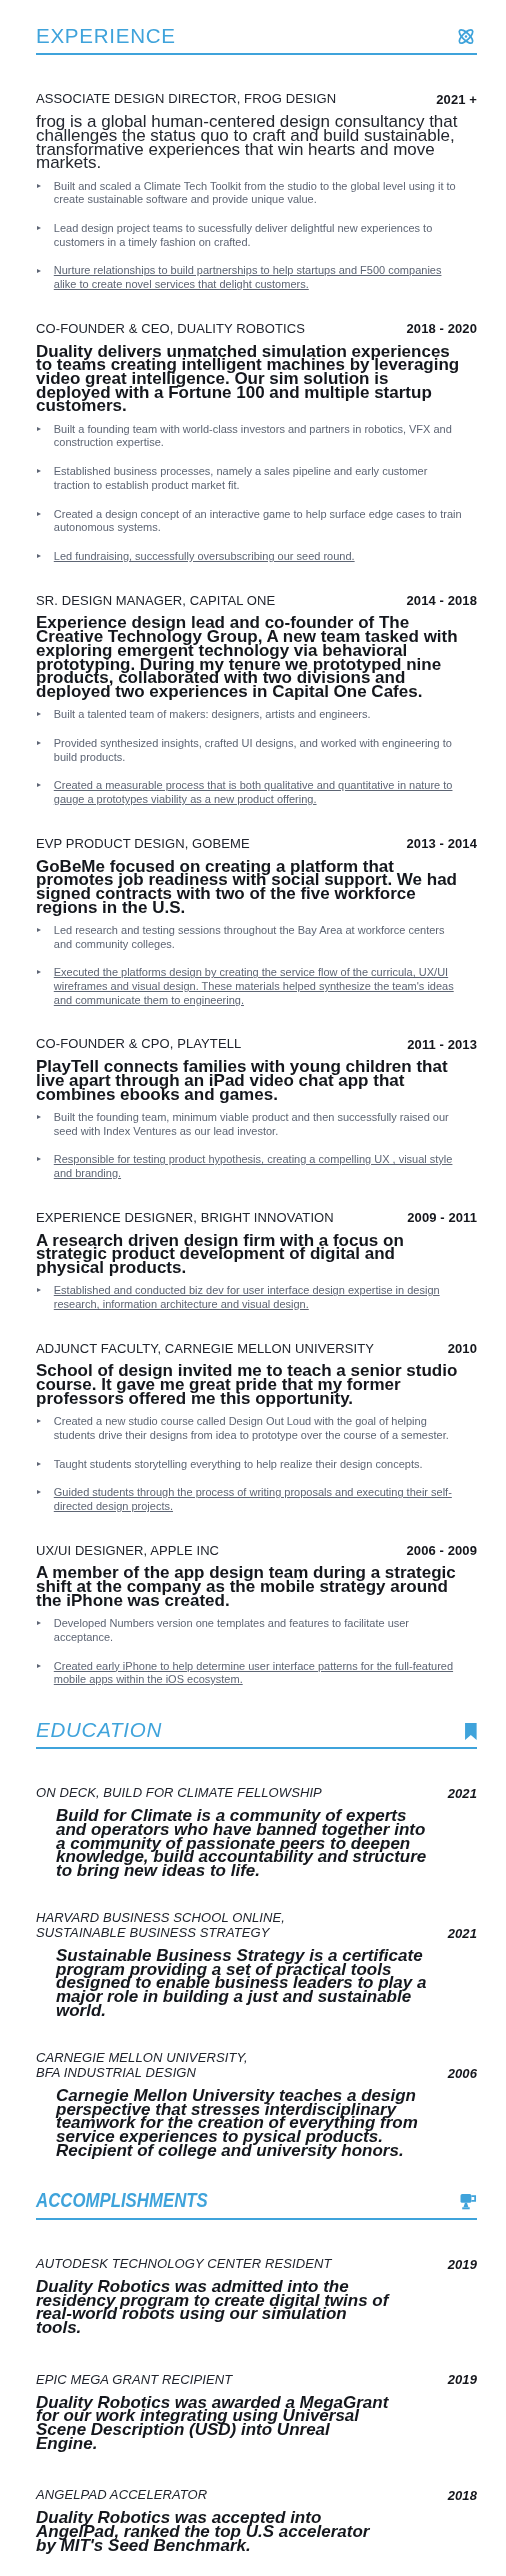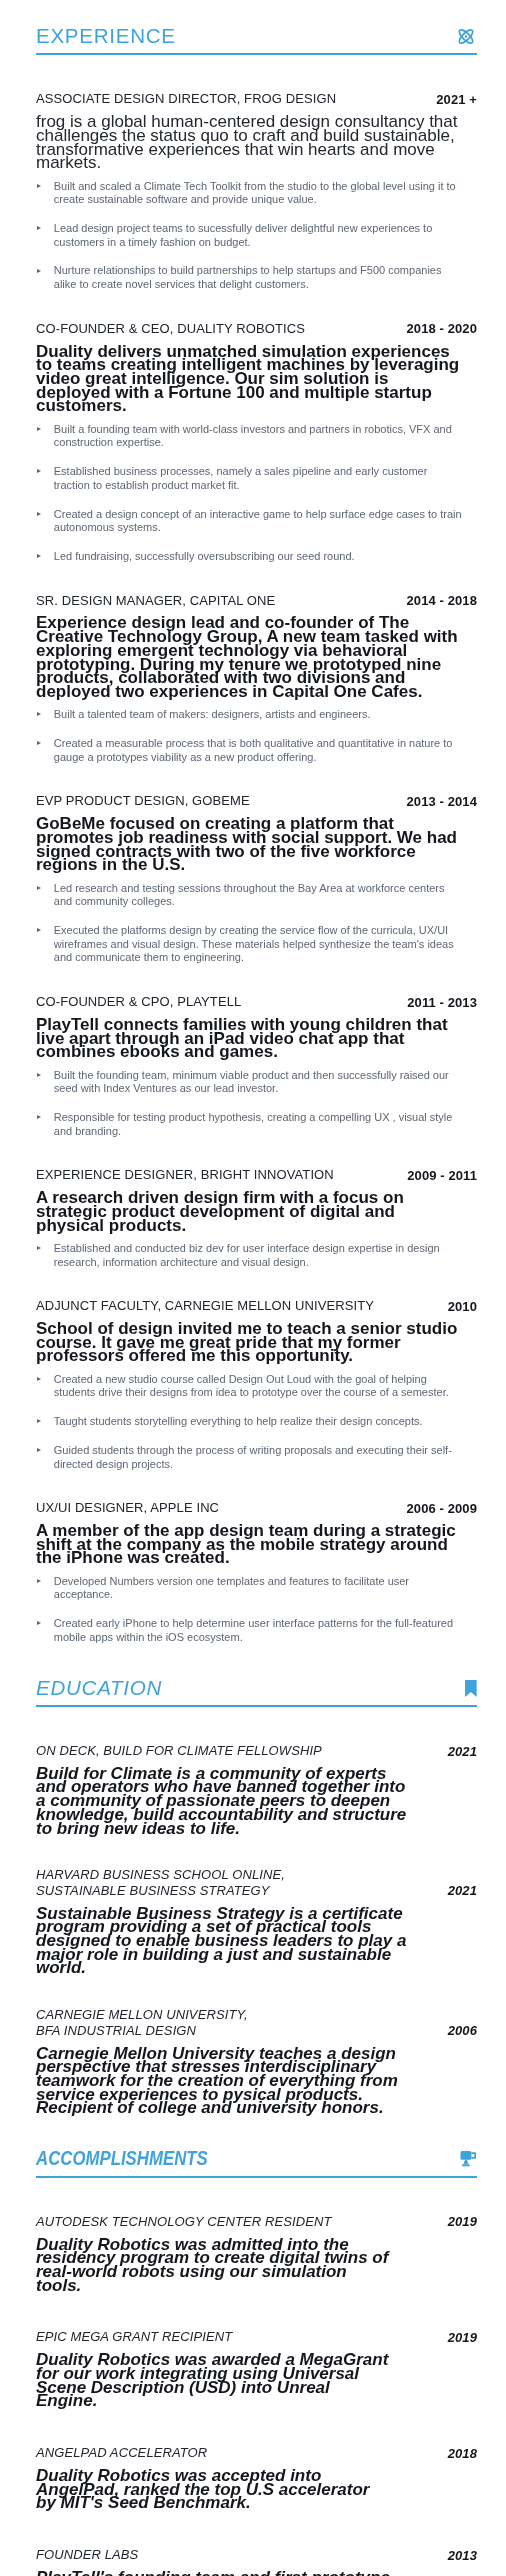--- a/index.html
+++ b/index.html
@@ -85,34 +85,34 @@
   
   ul.bullets{list-style:none;margin:9.6px 0 0 0;padding:0;}
   ul.bullets li{
     display:flex;
     align-items:flex-start;
     margin-bottom:15px;
     font-size:11px;
     line-height:13.7px;
     color:var(--muted);
   }
-  ul.bullets li:last-child{margin-bottom:0;}
+  ul.bullets li:last-child{margin-bottom:0;text-decoration:underline;}
   .tri{
     flex:0 0 auto;
     width:0;height:0;
     border-left:4.1px solid var(--muted);
     border-top:2.7px solid transparent;
     border-bottom:2.7px solid transparent;
     margin:4.1px 0 0 1.4px;
   }
   .btxt{max-width:412px;margin-left:12.4px;}
   
   .edu-item{margin-bottom:32px;}
   .edu-item:last-child{margin-bottom:0;}
-  .edu-item .summary{max-width:374px;margin-top:1.4px;}
+  .edu-item .summary{max-width:374px;margin-top:1.4px;margin-left:20px;}
   .acc-item{margin-bottom:37px;}
   .acc-item:last-child{margin-bottom:0;}
   .acc-item .summary{max-width:357px;margin-top:1.4px;}
 </style>
 </head>
 <body>
 
 <section class="section">
   <div class="section-head">
     <h1><span class="h1text">EXPERIENCE</span></h1>
@@ -131,21 +131,21 @@
       <span class="entry-date">2021 +</span>
     </header>
     <p class="summary regular">frog is a global human-centered design consultancy that challenges the status quo to craft and build sustainable, transformative experiences that win hearts and move markets.</p>
     <ul class="bullets">
       <li>
           <span class="tri"></span>
           <span class="btxt">Built and scaled a Climate Tech Toolkit from the studio to the global level using it to create sustainable software and provide unique value.</span>
         </li>
       <li>
           <span class="tri"></span>
-          <span class="btxt">Lead design project teams to sucessfully deliver delightful new experiences to customers in a timely fashion on budget.</span>
+          <span class="btxt">Lead design project teams to sucessfully deliver delightful new experiences to customers in a timely fashion on crafted.</span>
         </li>
       <li>
           <span class="tri"></span>
           <span class="btxt">Nurture relationships to build partnerships to help startups and F500 companies alike to create novel services that delight customers.</span>
         </li>
     </ul>
   </article>
 
   <article class="entry">
     <header class="entry-head">
@@ -176,20 +176,24 @@
   <article class="entry">
     <header class="entry-head">
       <h2 class="entry-title">SR. DESIGN MANAGER, CAPITAL ONE</h2>
       <span class="entry-date">2014 - 2018</span>
     </header>
     <p class="summary">Experience design lead and co-founder of The Creative Technology Group, A new team tasked with exploring emergent technology via behavioral prototyping. During my tenure we prototyped nine products, collaborated with two divisions and deployed two experiences in Capital One Cafes.</p>
     <ul class="bullets">
       <li>
           <span class="tri"></span>
           <span class="btxt">Built a talented team of makers: designers, artists and engineers.</span>
+        </li>
+      <li>
+          <span class="tri"></span>
+          <span class="btxt">Provided synthesized insights, crafted UI designs, and worked with engineering to build products.</span>
         </li>
       <li>
           <span class="tri"></span>
           <span class="btxt">Created a measurable process that is both qualitative and quantitative in nature to gauge a prototypes viability as a new product offering.</span>
         </li>
     </ul>
   </article>
 
   <article class="entry">
     <header class="entry-head">

